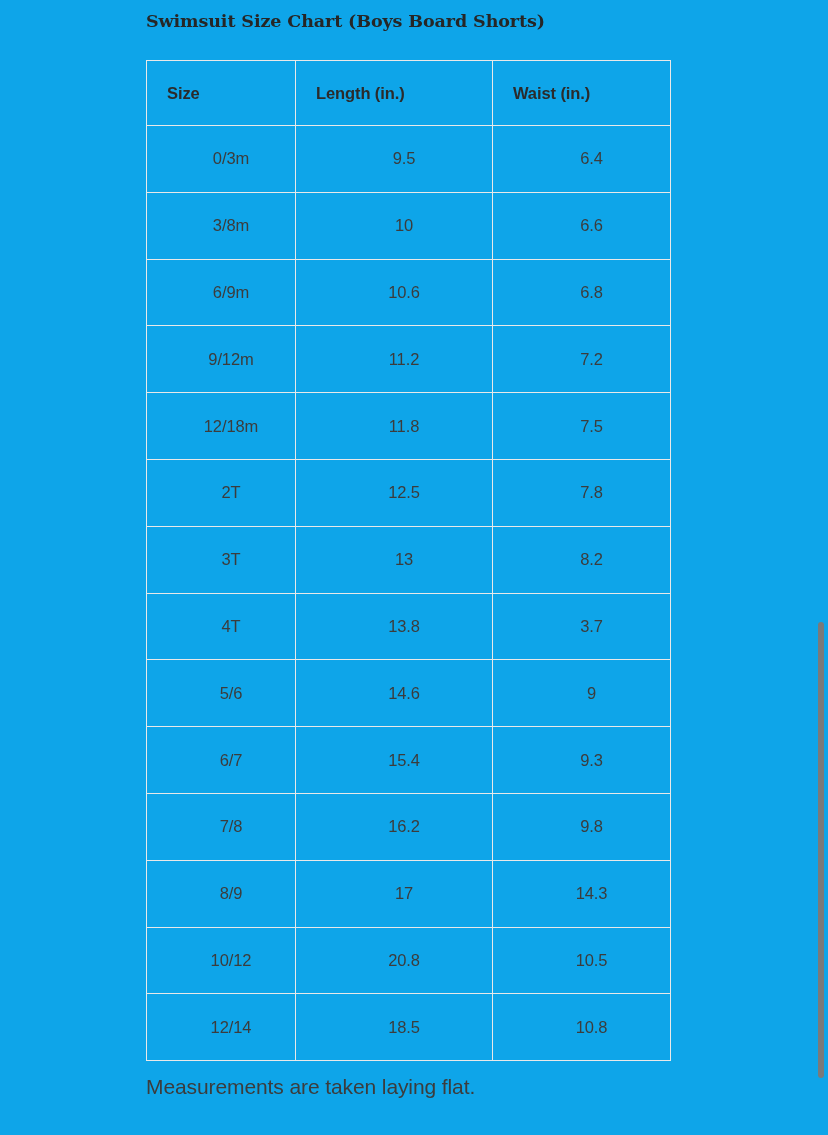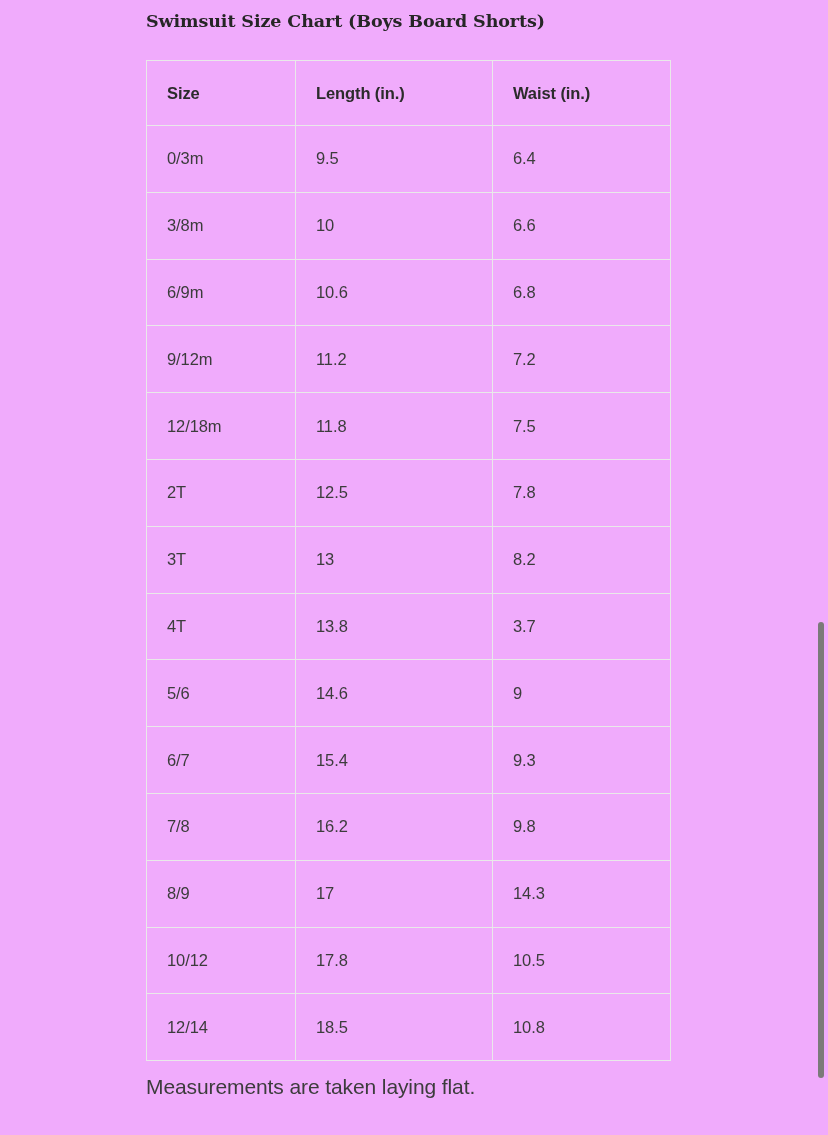--- a/index.html
+++ b/index.html
@@ -15,21 +15,21 @@
     font-family: "Liberation Sans", sans-serif;
     -webkit-font-smoothing: antialiased;
   }
 
   .page {
     position: absolute;
     left: 0;
     top: 0;
     width: 828px;
     height: 1135px;
-    background: #f0abfc;
+    background: #0ea5e9;
   }
 
   
   .chart-title {
     position: absolute;
     left: 146px;
     top: 11px;
     width: 560px;
     font-family: "DejaVu Serif", "Liberation Serif", serif;
     font-size: 17.5px;
@@ -68,20 +68,21 @@
     letter-spacing: -0.1px;
     border-radius: 26px;
   }
 
   .size-table tbody td {
     height: 65.8px;
     font-size: 16.5px;
     font-weight: normal;
     color: #3c3c3c;
     letter-spacing: -0.1px;
+    text-align: center;
   }
 
   
   .footnote {
     position: absolute;
     left: 146px;
     top: 1075px;
     font-size: 21px;
     color: #3c3c3c;
     letter-spacing: -0.1px;
@@ -183,21 +184,21 @@
         <td>16.2</td>
         <td>9.8</td>
       </tr>
       <tr>
         <td>8/9</td>
         <td>17</td>
         <td>14.3</td>
       </tr>
       <tr>
         <td>10/12</td>
-        <td>17.8</td>
+        <td>20.8</td>
         <td>10.5</td>
       </tr>
       <tr>
         <td>12/14</td>
         <td>18.5</td>
         <td>10.8</td>
       </tr>
     </tbody>
   </table>
 

